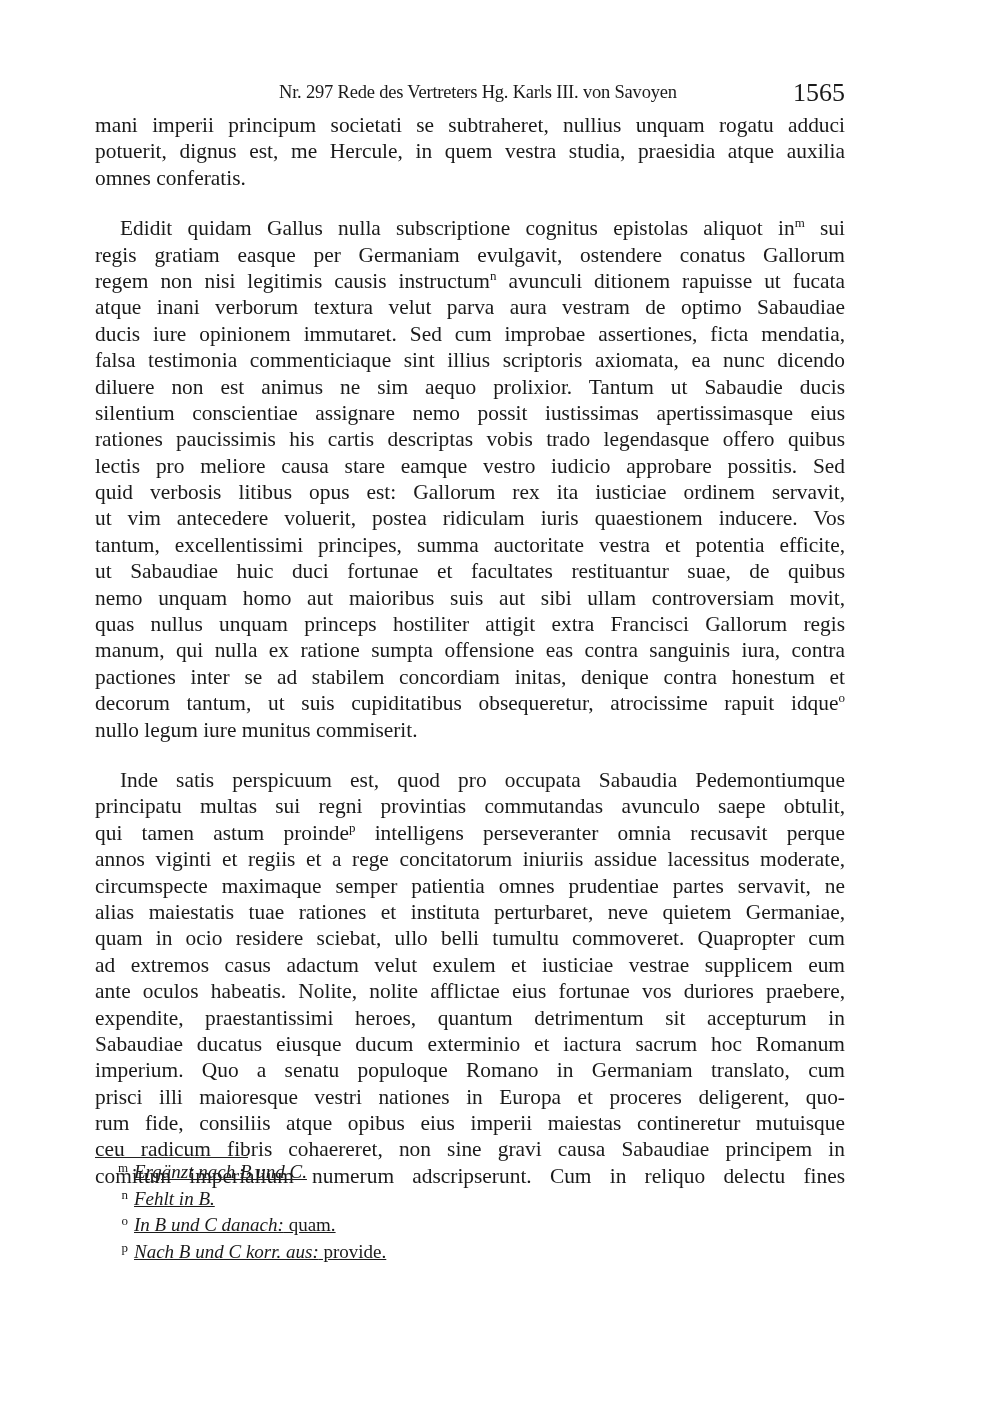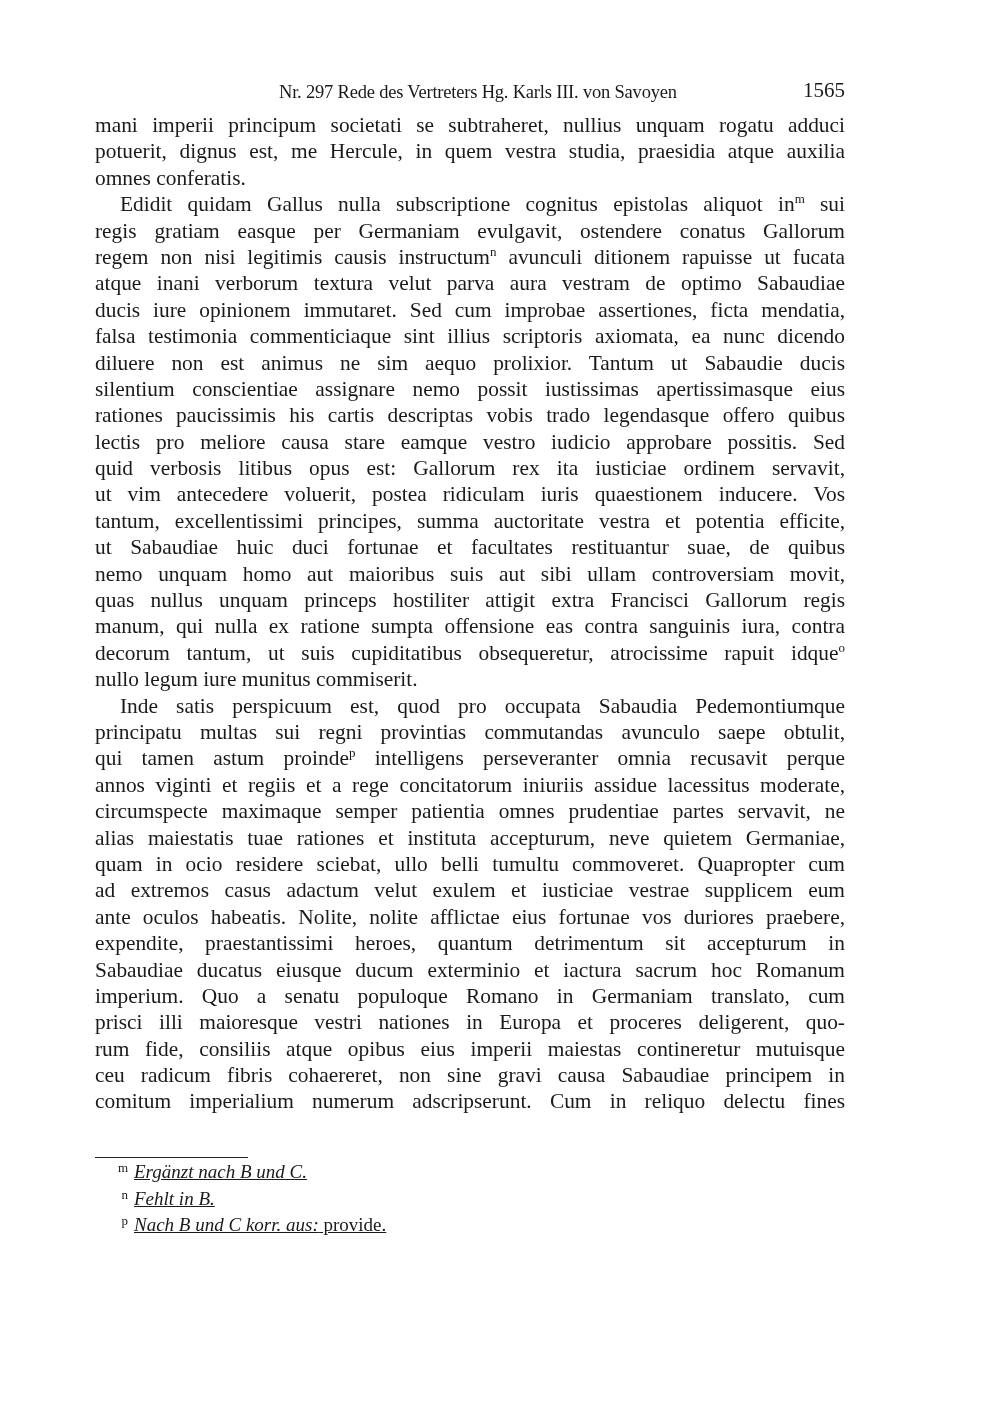--- a/index.html
+++ b/index.html
@@ -1,23 +1,23 @@
 <!DOCTYPE html>
 <html><head>
 <meta charset="utf-8">
 <style>
   html, body { margin: 0; padding: 0; background: #ffffff; }
   body { width: 1004px; height: 1418px; position: relative; overflow: hidden; color: #1a1a1a; font-family: "Liberation Serif", "DejaVu Serif", serif; }
   .header { position: absolute; top: 78px; left: 95px; width: 750px; height: 30px; }
   .running-title { position: absolute; left: 160px; top: 4px; font-size: 18.5px; letter-spacing: -0.2px; margin-left: 24px; }
-  .page-number { position: absolute; right: 0; top: 0; font-size: 21px; text-align: right; }
+  .page-number { position: absolute; right: 0; top: 0; font-size: 26px; text-align: right; }
   .body-text { position: absolute; top: 112px; left: 95px; width: 750px; font-size: 21.4px; line-height: 26.4px; }
   .line { display: block; text-align: justify; text-align-last: justify; white-space: nowrap; height: 26.4px; overflow: visible; }
   .line.last { text-align-last: left; }
-  .line.indent { padding-left: 25px; }
+  .line.indent { padding-left: 25px; margin-top: 24px; }
   sup.fn { font-size: 13px; vertical-align: 0; position: relative; top: -8px; line-height: 0; }
   .fn-rule { position: absolute; top: 1157px; left: 95px; width: 153px; height: 0; border-top: 1.2px solid #222; }
   .footnotes { position: absolute; top: 1160px; left: 118px; font-size: 19px; line-height: 24.5px; text-decoration: underline; }
   .footnote { white-space: nowrap; }
   .fn-mark { font-size: 13px; position: relative; top: -6px; margin-right: 6px; display: inline-block; width: 10px; text-align: right; }
   .it { font-style: italic; }
 </style>
 </head>
 <body>
 
@@ -40,28 +40,29 @@
   <span class="line">silentium conscientiae assignare nemo possit iustissimas apertissimasque eius</span>
   <span class="line">rationes paucissimis his cartis descriptas vobis trado legendasque offero quibus</span>
   <span class="line">lectis pro meliore causa stare eamque vestro iudicio approbare possitis. Sed</span>
   <span class="line">quid verbosis litibus opus est: Gallorum rex ita iusticiae ordinem servavit,</span>
   <span class="line">ut vim antecedere voluerit, postea ridiculam iuris quaestionem inducere. Vos</span>
   <span class="line">tantum, excellentissimi principes, summa auctoritate vestra et potentia efficite,</span>
   <span class="line">ut Sabaudiae huic duci fortunae et facultates restituantur suae, de quibus</span>
   <span class="line">nemo unquam homo aut maioribus suis aut sibi ullam controversiam movit,</span>
   <span class="line">quas nullus unquam princeps hostiliter attigit extra Francisci Gallorum regis</span>
   <span class="line">manum, qui nulla ex ratione sumpta offensione eas contra sanguinis iura, contra</span>
+  <span class="line">pactiones inter se ad stabilem concordiam initas, denique contra honestum et</span>
   <span class="line"><span>decorum tantum, ut suis cupiditatibus obsequeretur, atrocissime rapuit idque</span><sup class="fn">o</sup><span></span></span>
   <span class="line last">nullo legum iure munitus commiserit.</span>
   <span class="line indent">Inde satis perspicuum est, quod pro occupata Sabaudia Pedemontiumque</span>
   <span class="line">principatu multas sui regni provintias commutandas avunculo saepe obtulit,</span>
   <span class="line"><span>qui tamen astum proinde</span><sup class="fn">p</sup><span> intelligens perseveranter omnia recusavit perque</span></span>
   <span class="line">annos viginti et regiis et a rege concitatorum iniuriis assidue lacessitus moderate,</span>
   <span class="line">circumspecte maximaque semper patientia omnes prudentiae partes servavit, ne</span>
-  <span class="line">alias maiestatis tuae rationes et instituta accepturum, neve quietem Germaniae,</span>
+  <span class="line">alias maiestatis tuae rationes et instituta perturbaret, neve quietem Germaniae,</span>
   <span class="line">quam in ocio residere sciebat, ullo belli tumultu commoveret. Quapropter cum</span>
   <span class="line">ad extremos casus adactum velut exulem et iusticiae vestrae supplicem eum</span>
   <span class="line">ante oculos habeatis. Nolite, nolite afflictae eius fortunae vos duriores praebere,</span>
   <span class="line">expendite, praestantissimi heroes, quantum detrimentum sit accepturum in</span>
   <span class="line">Sabaudiae ducatus eiusque ducum exterminio et iactura sacrum hoc Romanum</span>
   <span class="line">imperium. Quo a senatu populoque Romano in Germaniam translato, cum</span>
   <span class="line">prisci illi maioresque vestri nationes in Europa et proceres deligerent, quo-</span>
   <span class="line">rum fide, consiliis atque opibus eius imperii maiestas contineretur mutuisque</span>
   <span class="line">ceu radicum fibris cohaereret, non sine gravi causa Sabaudiae principem in</span>
   <span class="line">comitum imperialium numerum adscripserunt. Cum in reliquo delectu fines</span>
@@ -70,15 +71,18 @@
 <div class="fn-rule"></div>
 
 <div class="footnotes">
   <div class="footnote">
     <span class="fn-mark">m</span><span class="it">Ergänzt nach B und C.</span><span></span>
   </div>
   <div class="footnote">
     <span class="fn-mark">n</span><span class="it">Fehlt in B.</span><span></span>
   </div>
   <div class="footnote">
+    <span class="fn-mark">o</span><span class="it">In B und C danach:</span><span> quam.</span>
+  </div>
+  <div class="footnote">
     <span class="fn-mark">p</span><span class="it">Nach B und C korr. aus:</span><span> provide.</span>
   </div>
 </div>
 
 </body></html>

